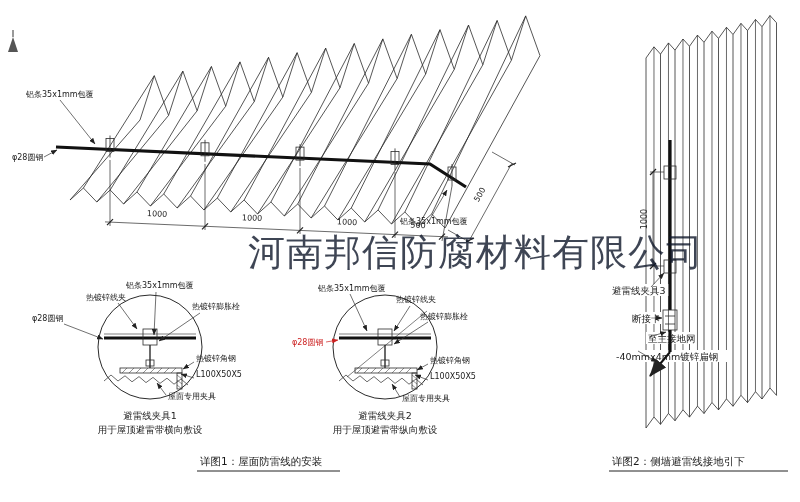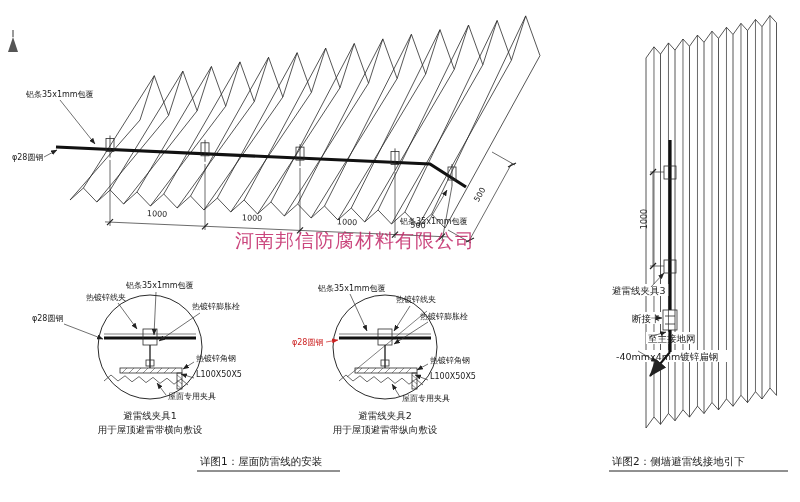--- a/index.html
+++ b/index.html
@@ -11,21 +11,21 @@
   .t9{font-size:9.5px;}
   .t10{font-size:10.5px;}
   .red{fill:#cc2222;}
   .thin{stroke:#2b2b2b;stroke-width:0.8;fill:none;}
   .thick{stroke:#111;stroke-width:3.2;fill:none;}
   .med{stroke:#111;stroke-width:2;fill:none;}
   .dimline{stroke:#2b2b2b;stroke-width:0.7;fill:none;}
   .tick{stroke:#222;stroke-width:1.2;}
   .ld{stroke:#333;stroke-width:0.7;fill:none;marker-end:url(#arw);}
   .ldr{stroke:#cc2222;stroke-width:0.7;fill:none;marker-end:url(#arwR);}
-  .wm{position:absolute;left:235px;top:228px;font-size:19px;color:#be185d;opacity:.8;
+  .wm{position:absolute;left:248px;top:228px;font-size:37px;color:#0f172a;opacity:.8;
       letter-spacing:1px;white-space:nowrap;pointer-events:none;}
 </style>
 </head>
 <body>
 
 <div class="stage">
 <svg id="drawing" width="800" height="502" viewBox="0 0 800 502">
   <defs>
     <marker id="arw" markerWidth="9" markerHeight="7" refX="8.5" refY="3.5" orient="auto">
       <path d="M0,0 L9,3.5 L0,7 Z" fill="#222"></path>

